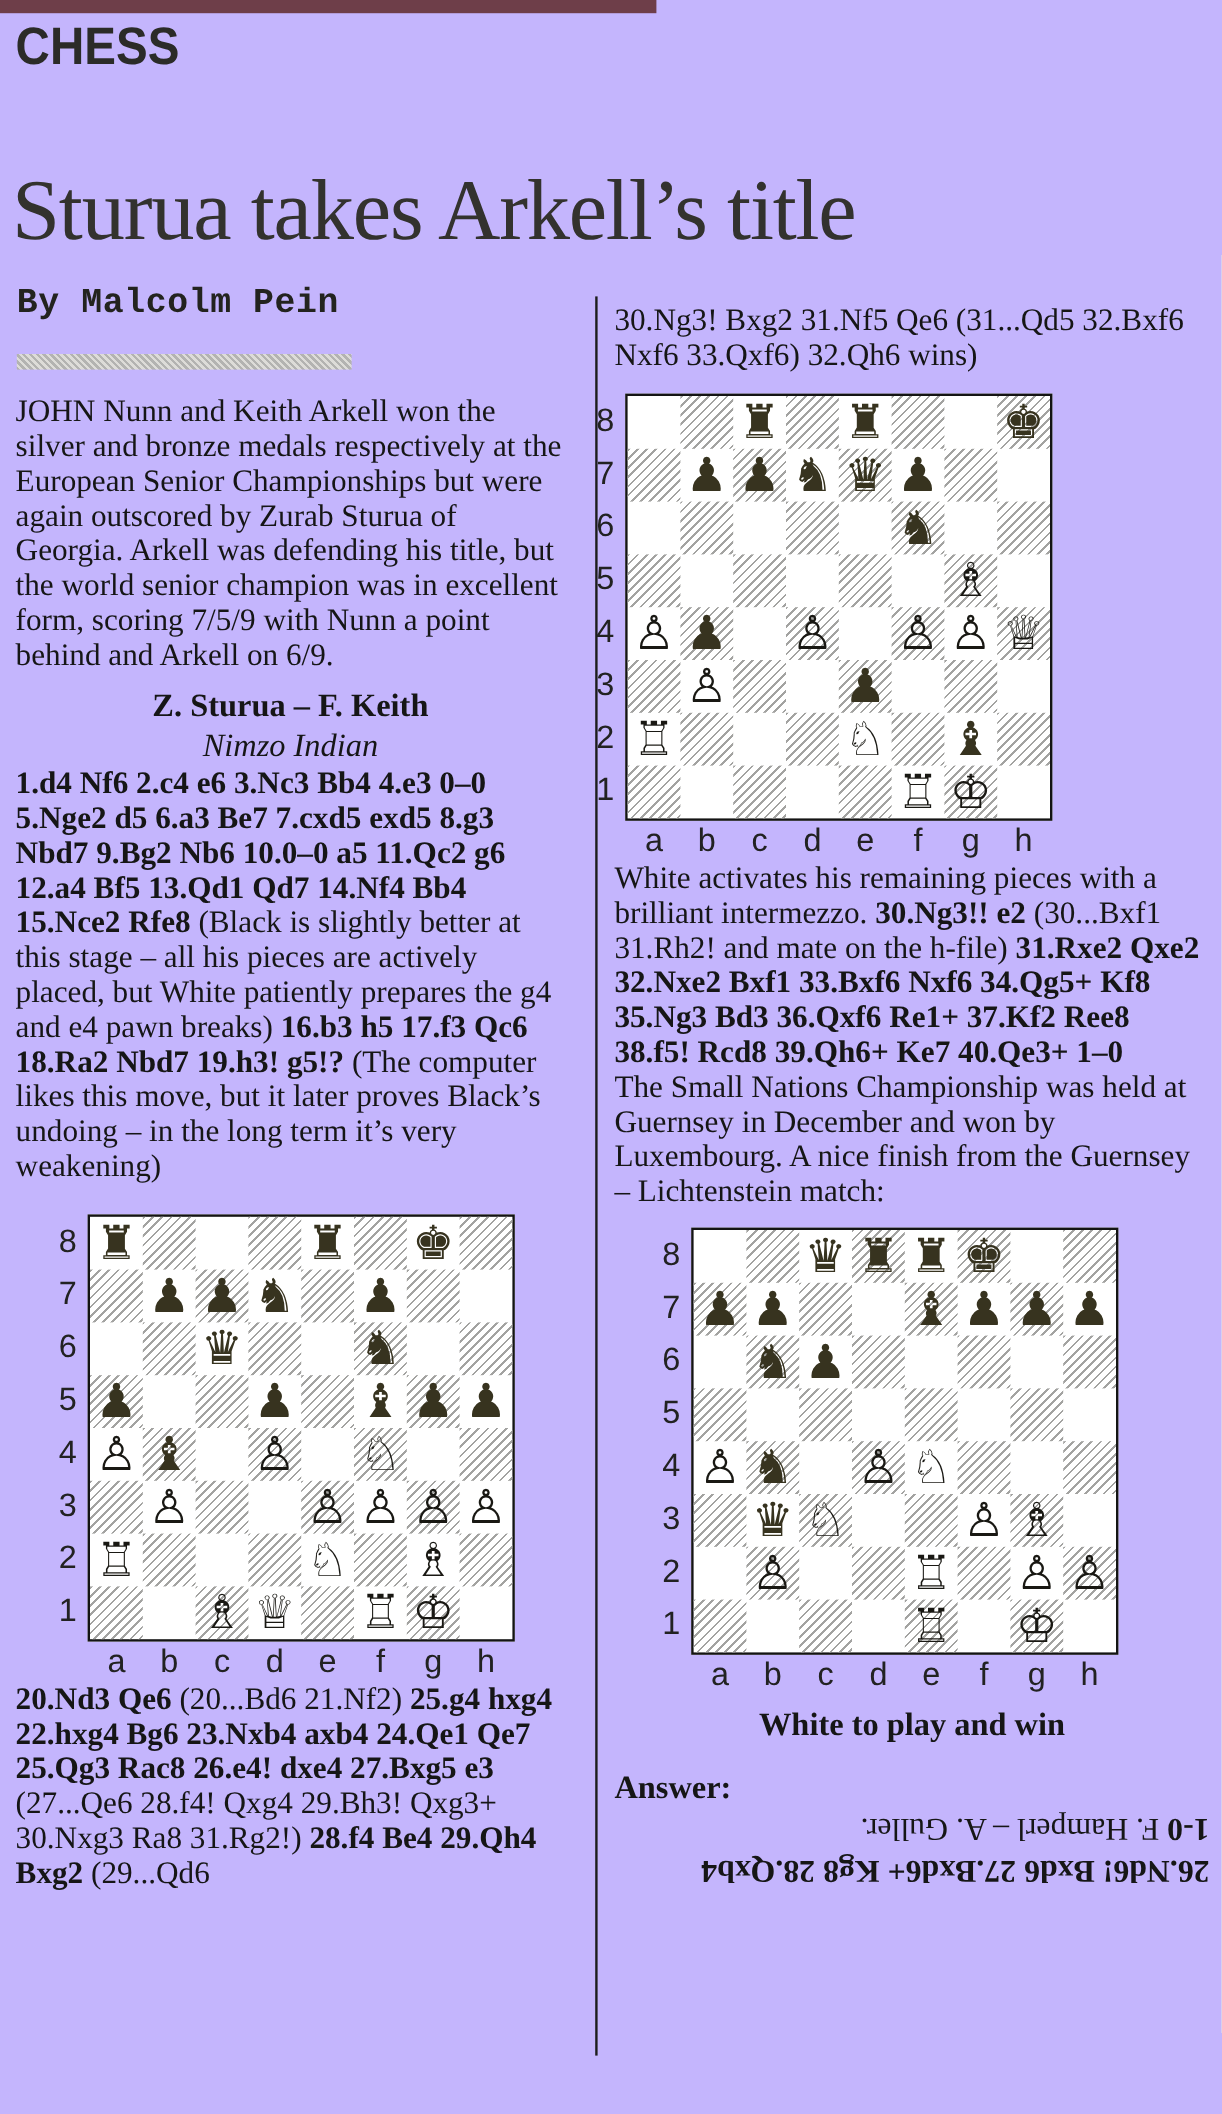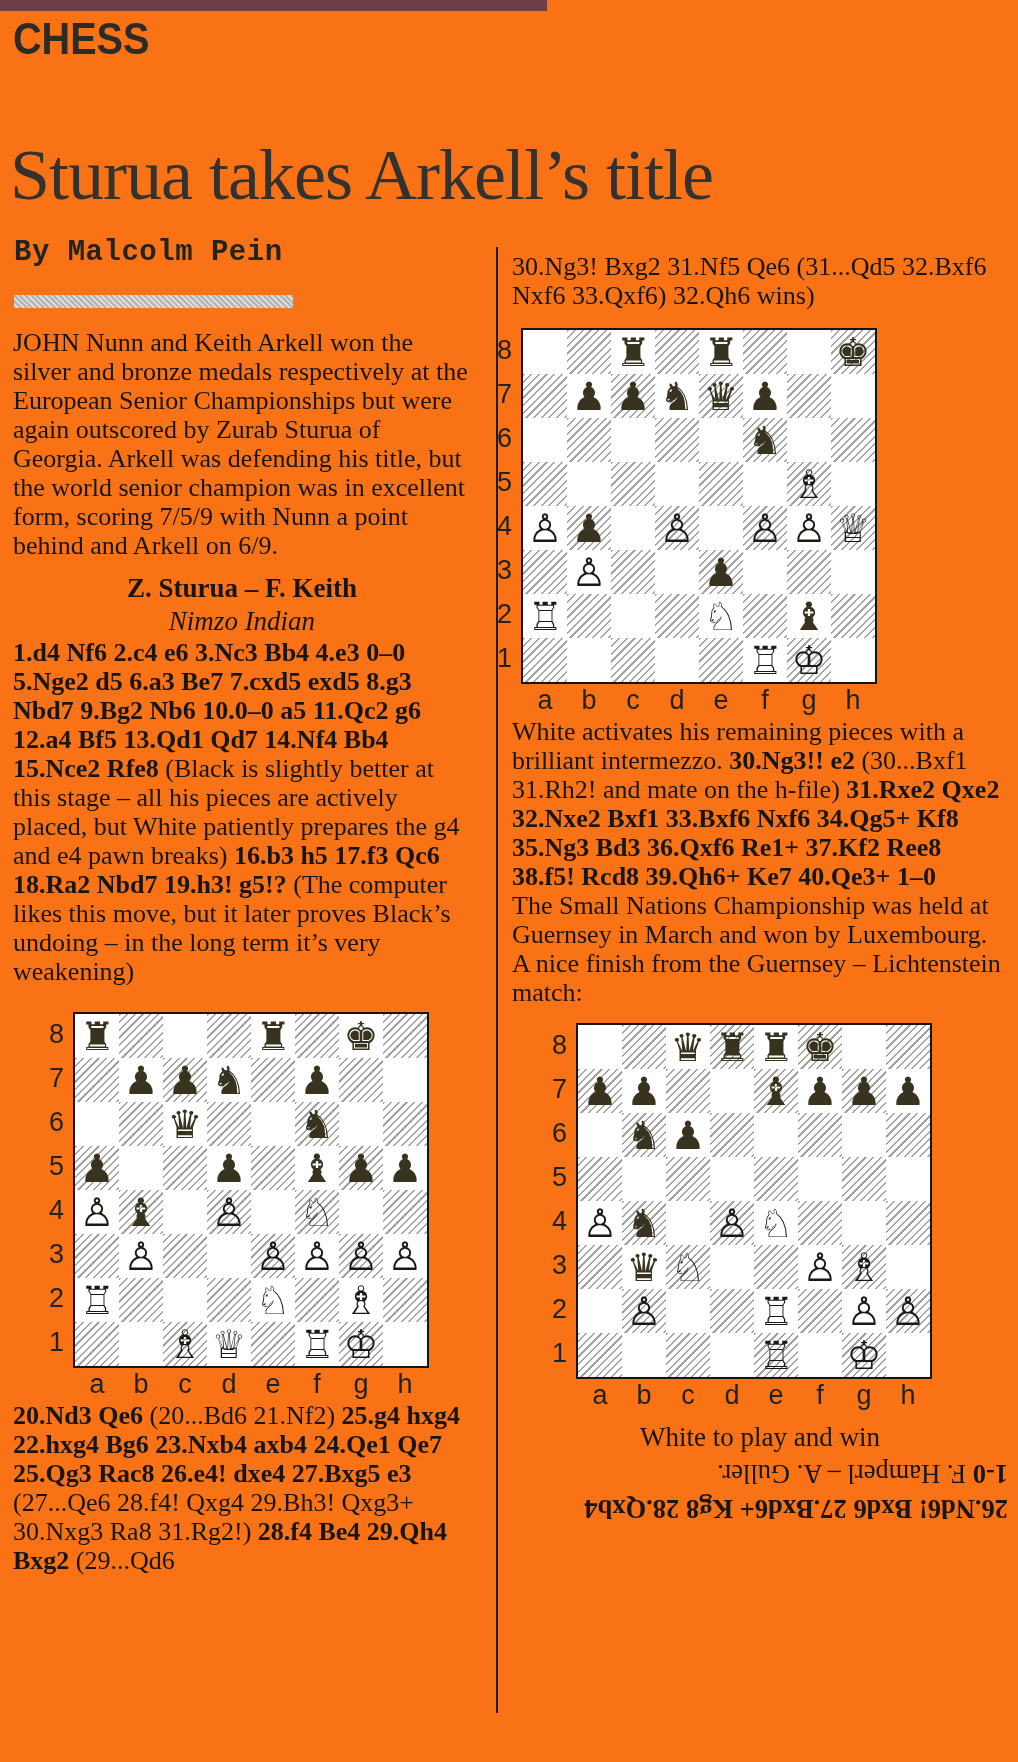--- a/index.html
+++ b/index.html
@@ -1,16 +1,16 @@
 <!DOCTYPE html>
 <html style="--topbar: #6e3e49;"><head>
 <meta charset="utf-8">
 <style>
   html,body{margin:0;padding:0;background:#e9e7e2;}
-  .page{position:relative;width:1018px;height:1762px;background:#f97316;color:#161616;
+  .page{position:relative;width:1018px;height:1762px;background:#c4b5fd;color:#161616;
         font-family:"Liberation Serif",serif;overflow:hidden;margin:0 auto;}
   .topbar{position:absolute;left:0;top:0;width:547px;height:11px;background:var(--topbar,#6e3e49);}
   .section-label{position:absolute;left:13px;top:14px;font-family:"Liberation Sans",sans-serif;
         font-weight:bold;font-size:44px;letter-spacing:0px;color:#2b2b28;transform:scaleX(.9);transform-origin:left top;}
   .headline{position:absolute;left:10px;top:86px;font-size:72px;color:#33322e;white-space:nowrap;
         font-weight:normal;letter-spacing:-1px;}
   .byline{position:absolute;left:14px;top:236px;font-family:Liberation Mono, monospace;
         font-weight:bold;font-size:29px;color:#23231f;letter-spacing:.5px;}
   .byline-rule{position:absolute;left:14px;top:295px;width:279px;height:13px;
         background:repeating-linear-gradient(45deg,#b3b3b1 0 2px,#dddcd8 2px 4px);}
@@ -36,21 +36,21 @@
         font-family:"DejaVu Sans",sans-serif;}
   .pc.w{color:#191813;}
   .pc.bk{color:#37331f;}
   .files{display:flex;margin-left:34px;}
   .filelab{width:44px;text-align:center;font-family:"Liberation Sans",sans-serif;
         font-size:27px;line-height:33px;color:#222;}
   
   .d1{margin-left:28px;}
   .d2{margin-left:-23px;margin-top:18px;}
   .d3{margin-left:32px;margin-top:16px;}
-  .caption{font-size:27px;line-height:34px;text-align:center;margin-top:8px;}
+  .caption{font-size:27px;line-height:34px;text-align:center;margin-top:8px;font-weight:bold;}
   .answer-label{font-family:"Liberation Serif",serif;font-weight:bold;font-size:27px;margin-top:20px;}
   .answer-flip{transform:rotate(180deg);font-size:26.5px;line-height:35px;margin-top:2px;}
   .mt26{margin-top:26px;} .mt28{margin-top:28px;}
 </style>
 </head>
 <body>
 
 <div class="page">
 
   <div class="topbar"></div>
@@ -364,21 +364,21 @@
           <div class="filelab">d</div>
           <div class="filelab">e</div>
           <div class="filelab">f</div>
           <div class="filelab">g</div>
           <div class="filelab">h</div>
         </div>
     </div>
 
     <p class="body mt26"><span>White activates his remaining pieces with a brilliant intermezzo. </span><span class="b">30.Ng3!! e2 </span><span>(30...Bxf1 31.Rh2! and mate on the h-file) </span><span class="b">31.Rxe2 Qxe2 32.Nxe2 Bxf1 33.Bxf6 Nxf6 34.Qg5+ Kf8 35.Ng3 Bd3 36.Qxf6 Re1+ 37.Kf2 Ree8 38.f5! Rcd8 39.Qh6+ Ke7 40.Qe3+ 1–0</span></p>
 
-    <p class="body mt26">The Small Nations Championship was held at Guernsey in March and won by Luxembourg. A nice finish from the Guernsey – Lichtenstein match:</p>
+    <p class="body mt26">The Small Nations Championship was held at Guernsey in December and won by Luxembourg. A nice finish from the Guernsey – Lichtenstein match:</p>
 
     <div class="diagram d3">
       <div class="board-wrap">
         <div class="ranks">
             <div class="ranklab">8</div>
             <div class="ranklab">7</div>
             <div class="ranklab">6</div>
             <div class="ranklab">5</div>
             <div class="ranklab">4</div>
             <div class="ranklab">3</div>
@@ -511,20 +511,21 @@
           <div class="filelab">d</div>
           <div class="filelab">e</div>
           <div class="filelab">f</div>
           <div class="filelab">g</div>
           <div class="filelab">h</div>
         </div>
     </div>
 
     <div class="caption">White to play and win</div>
 
+    <div class="answer-label">Answer:</div>
 
     <div class="answer-flip">
       <div><span class="b">26.Nd6! Bxd6 27.Bxd6+ Kg8 28.Qxb4</span></div>
       <div><span class="b">1-0 </span><span>F. Hamperl – A. Guller.</span></div>
     </div>
 
   </div>
 </div>
 
 </body></html>

